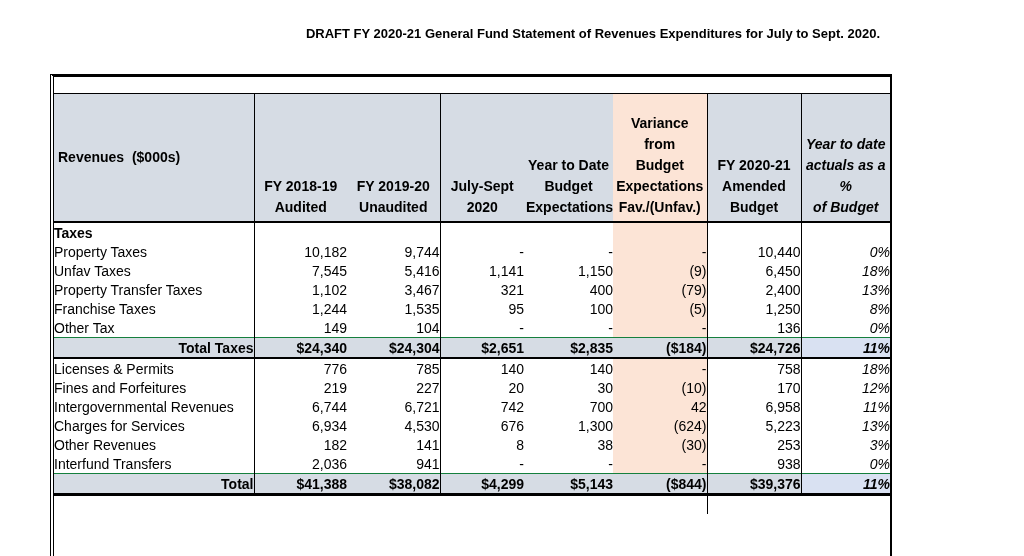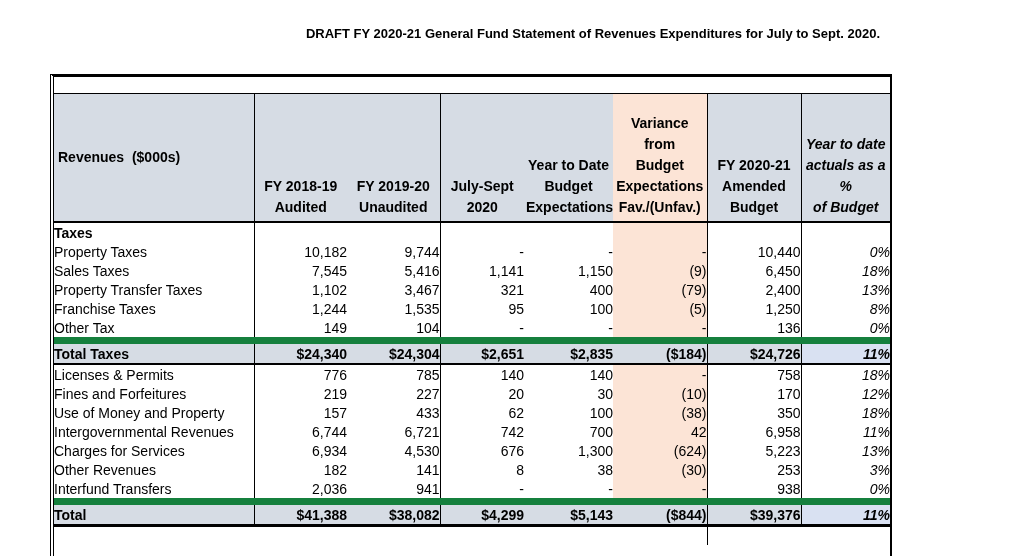--- a/index.html
+++ b/index.html
@@ -41,21 +41,21 @@
   
   tr.r td{height:19px;padding:0;}
   td.lbl{text-align:left;padding:0 2px 0 4px;}
   td.num{text-align:right;padding:0 7px 0 2px;}
   td.variance{background:var(--variance-bg);}
   td.pct{font-style:italic;}
   td.dash{padding-right:30px;}
   tr.r-section td.lbl{font-weight:bold;margin-top:6px;}
   tr.r-total td, tr.r-grand td{
     background:var(--total-bg);font-weight:bold;
-    border-top:7px solid #15803d;border-bottom:2px solid #000;
+    border-top:1px solid #15803d;border-bottom:2px solid #000;text-align:right;
   }
   tr.r-grand td{border-bottom:3px solid #000;}
   tr.r-total td.pct, tr.r-grand td.pct{background:var(--total-pct-bg);}
   
   .strip{position:relative;width:836px;height:18px;background:#fff;}
   .strip-line{position:absolute;left:653px;top:0;height:100%;width:0;border-left:1px solid #000;}
 </style>
 </head>
 <body>
 
@@ -113,21 +113,21 @@
           <td class="lbl">Property Taxes</td>
           <td class="num">10,182</td>
           <td class="num">9,744</td>
           <td class="num dash">-</td>
           <td class="num dash">-</td>
           <td class="num variance dash">-</td>
           <td class="num">10,440</td>
           <td class="num pct">0%</td>
         </tr>
         <tr class="r r-data">
-          <td class="lbl">Sales Taxes</td>
+          <td class="lbl">Unfav Taxes</td>
           <td class="num">7,545</td>
           <td class="num">5,416</td>
           <td class="num">1,141</td>
           <td class="num">1,150</td>
           <td class="num variance">(9)</td>
           <td class="num">6,450</td>
           <td class="num pct">18%</td>
         </tr>
         <tr class="r r-data">
           <td class="lbl">Property Transfer Taxes</td>
@@ -183,30 +183,20 @@
           <td class="lbl">Fines and Forfeitures</td>
           <td class="num">219</td>
           <td class="num">227</td>
           <td class="num">20</td>
           <td class="num">30</td>
           <td class="num variance">(10)</td>
           <td class="num">170</td>
           <td class="num pct">12%</td>
         </tr>
         <tr class="r r-data">
-          <td class="lbl">Use of Money and Property</td>
-          <td class="num">157</td>
-          <td class="num">433</td>
-          <td class="num">62</td>
-          <td class="num">100</td>
-          <td class="num variance">(38)</td>
-          <td class="num">350</td>
-          <td class="num pct">18%</td>
-        </tr>
-        <tr class="r r-data">
           <td class="lbl">Intergovernmental Revenues</td>
           <td class="num">6,744</td>
           <td class="num">6,721</td>
           <td class="num">742</td>
           <td class="num">700</td>
           <td class="num variance">42</td>
           <td class="num">6,958</td>
           <td class="num pct">11%</td>
         </tr>
         <tr class="r r-data">

